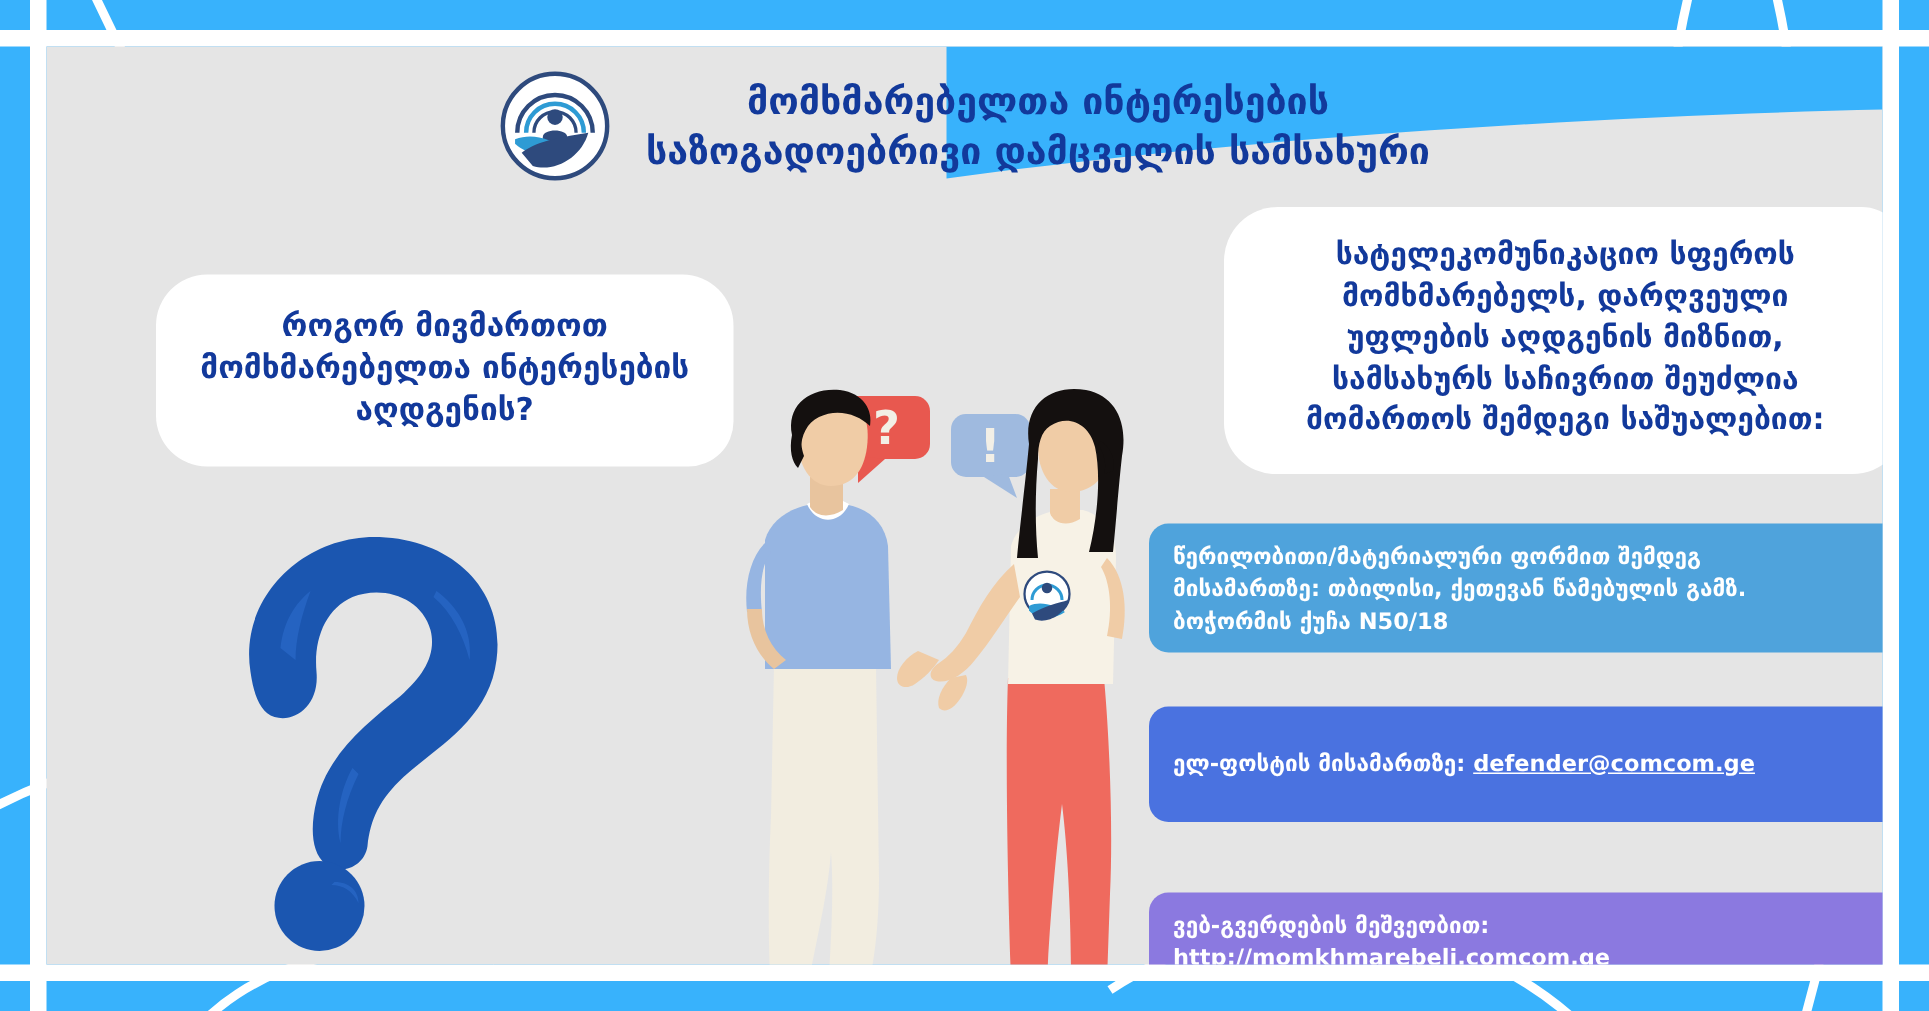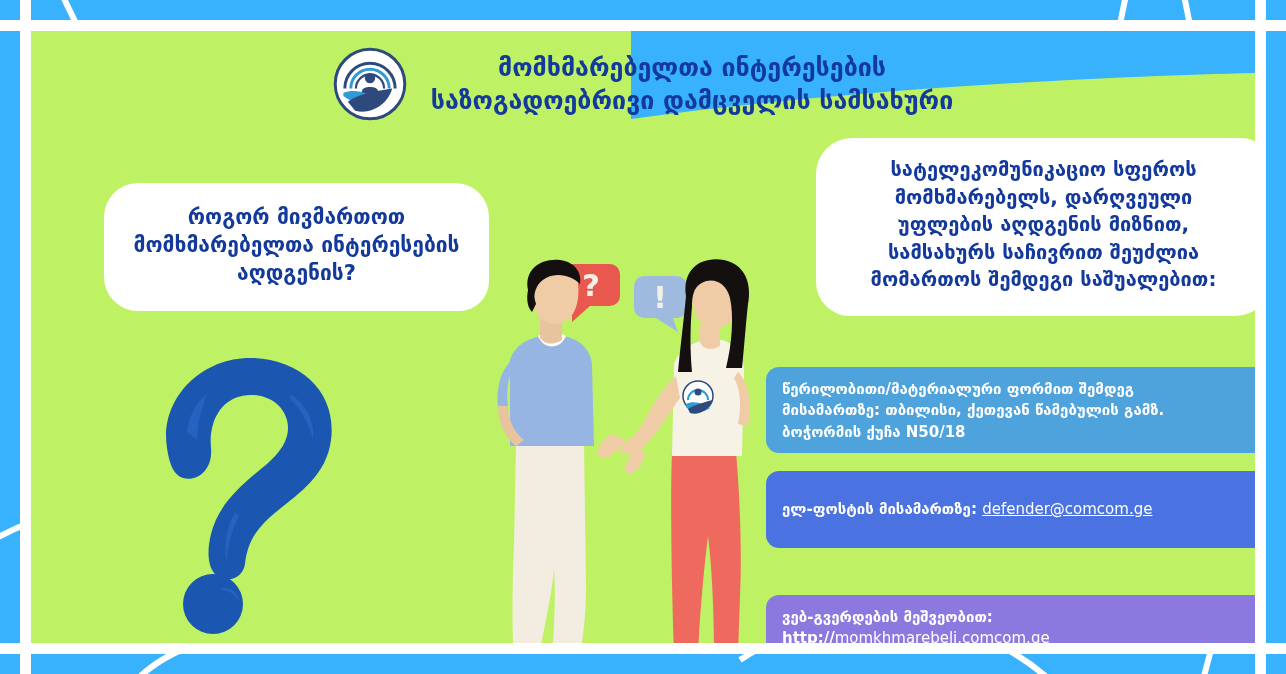--- a/index.html
+++ b/index.html
@@ -35,21 +35,21 @@
     position: absolute;
     left: 0;
     width: 1286px;
     height: 11px;
     background: #ffffff;
   }
   .frame-inner {
     position: absolute;
     left: 31px; top: 31px;
     width: 1224px; height: 612px;
-    background: #bef264;
+    background: #e5e5e5;
     overflow: hidden;
   }
   .deco-svg {
     position: absolute;
     left: 0; top: 0;
     width: 1286px; height: 674px;
     pointer-events: none;
   }
   
   .header {
@@ -117,42 +117,42 @@
     width: 510px;
     box-sizing: border-box;
     border-radius: 13px;
     color: #ffffff;
     font-size: 15px;
     font-weight: bold;
     line-height: 1.42;
     padding: 12px 16px;
   }
   #contact-address {
-    top: 336px;
+    top: 318px;
     height: 86px;
     background: #4FA3DC;
   }
   #contact-email {
     top: 440px;
     height: 77px;
     background: #4A72E0;
     display: flex;
     align-items: center;
   }
   #contact-web {
     top: 564px;
     height: 90px;
     background: #8B79E0;
   }
   .contact-box .line { display: block; }
   .contact-box a,
   .contact-box .link {
     color: #ffffff;
     text-decoration: underline;
-    font-weight: normal;
+    font-weight: bold;
   }
   .contact-box .link-bold {
     font-weight: bold;
     text-decoration: underline;
   }
   .web-url-2 {
     display: block;
     margin-top: 10px;
     padding-left: 4px;
   }

